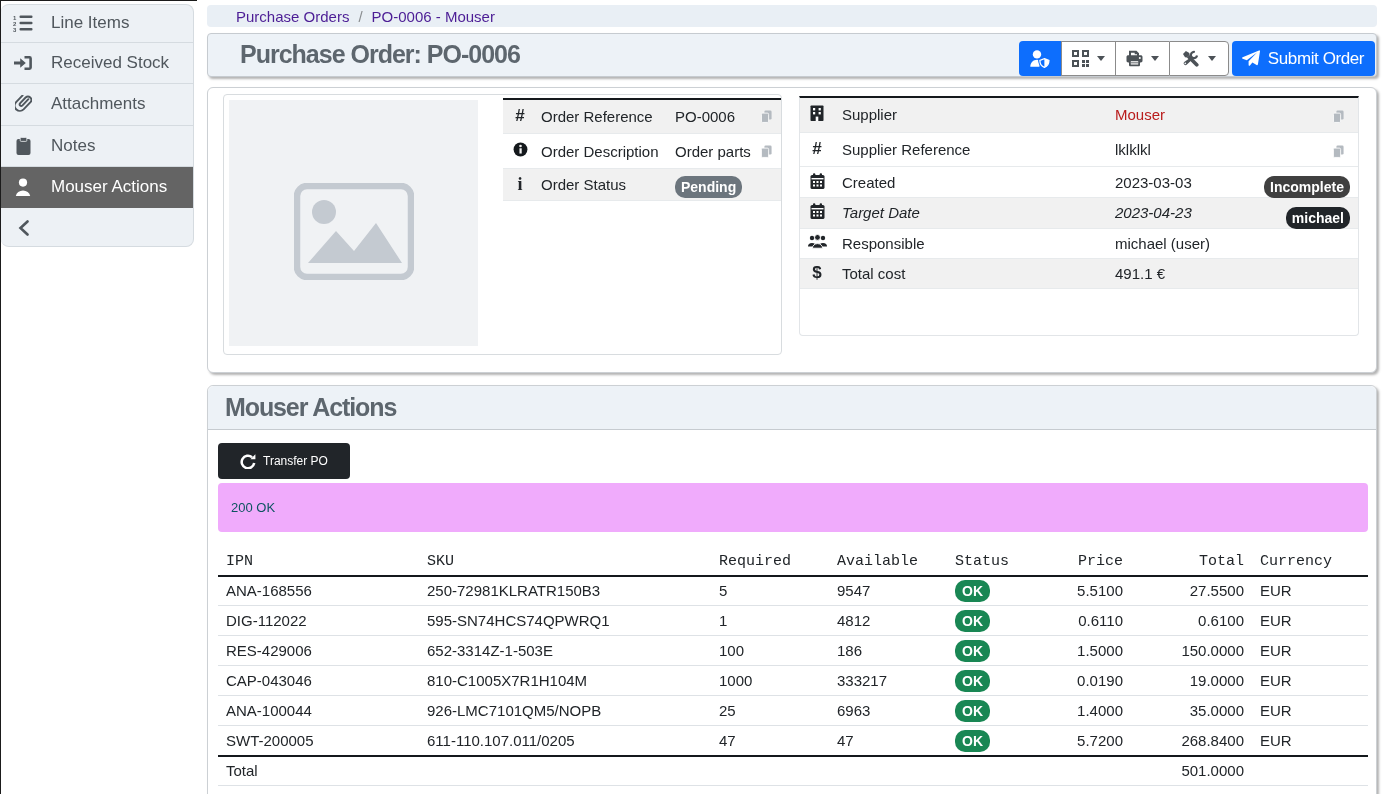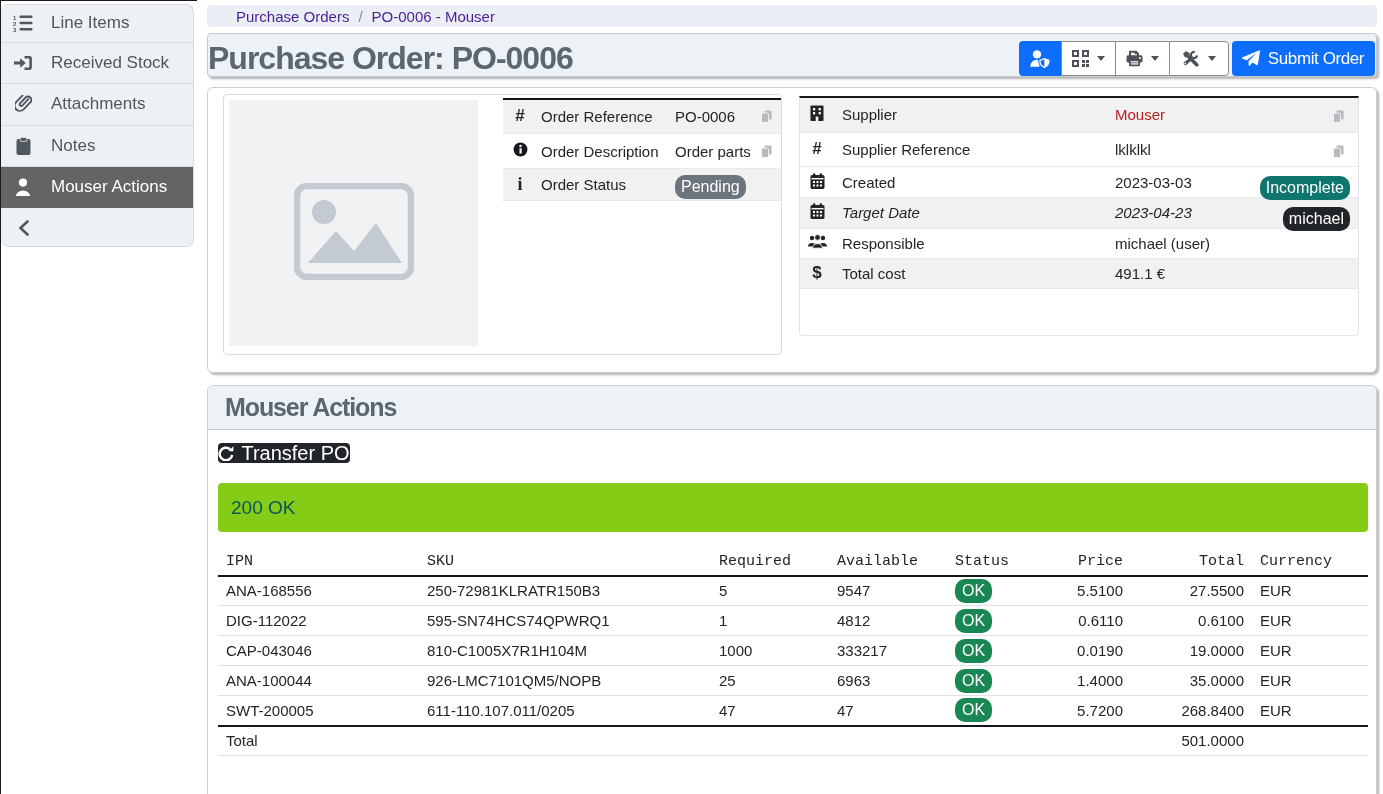--- a/index.html
+++ b/index.html
@@ -25,21 +25,21 @@
 
 
 #crumbbar { left:207px; top:5px; width:1170px; height:22px; background:#e9eff5;
   border-radius:4px; display:flex; align-items:center; padding-left:29px; font-size:15px; }
 #crumbbar a { color:#4c1d95; text-decoration:none; }
 #crumbbar .sep { color:#8a8d90; margin:0 9px; }
 
 
 #hpanel { left:207px; top:33px; width:1170px; height:44px; background:#edf2f7;
   border:1px solid #c6cbd0; border-radius:4px; box-shadow:2px 2px 2.5px rgba(0,0,0,.3); }
-#htitle { position:absolute; left:0; top:6px; font-size:32px; font-weight:700; letter-spacing:-1px; color:#5d666e; }
+#htitle { position:absolute; left:32px; top:6px; font-size:25px; font-weight:700; letter-spacing:-1px; color:#5d666e; }
 .btnrow { position:absolute; top:7px; height:35px; display:flex; }
 .btn { height:35px; display:flex; align-items:center; justify-content:center; }
 .btn-blue { background:#0d6efd; color:#fff; }
 .btn-white { background:#fff; border:1px solid #8b8b8b; }
 #badmin { width:42px; border-radius:4px 0 0 4px; }
 #bqr,#bprint { width:54px; border-right:none; }
 #btools { width:60px; border-radius:0 4px 4px 0; }
 .caret { width:0; height:0; border-left:4.5px solid transparent; border-right:4.5px solid transparent;
   border-top:5px solid #4c5257; margin-left:8px; }
 #bsubmit { position:absolute; left:1023.5px; top:7px; width:143px; height:35px; background:#0d6efd;
@@ -76,41 +76,41 @@
 #rtable td { padding:0 8px; }
 #rtable tr:nth-child(1) td { height:34px; }
 #rtable tr:nth-child(2) td { height:34.5px; }
 #rtable tr:nth-child(3) td { height:31px; }
 #rtable tr:nth-child(4) td { height:30.5px;font-style:italic; }
 #rtable tr:nth-child(5) td { height:30px; }
 #rtable tr:nth-child(6) td { height:30px; }
 #rtable tr:nth-child(7) td { height:29.5px; }
 #rtable a { color:#b91c1c; text-decoration:none; }
 
-.badge { display:inline-block; border-radius:10px; color:#fff; font-weight:normal;
-  font-size:16px; padding:4px 6px; line-height:1; }
+.badge { display:inline-block; border-radius:10px; color:#fff; font-weight:bold;
+  font-size:14px; padding:4px 6px; line-height:1; }
 .bg-green { padding:4px 7px; }
 .bg-gray { background:#6c757d; }
-.bg-red { background:#0f766e; }
+.bg-red { background:#404040; }
 .bg-dark { background:#212529; }
 .bg-green { background:#198754; }
 
 
 #apanel { left:207px; top:385px; width:1170px; height:420px; background:#fff;
   border:1px solid #ccd0d4; border-radius:6px 6px 0 0; box-shadow:2px 2px 2.5px rgba(0,0,0,.3); }
 #ahead { height:44px; background:#edf2f7; border-bottom:1px solid #c6cbd0;
   border-radius:6px 6px 0 0; display:flex; align-items:center; padding-left:17px;
   font-size:25px; font-weight:700; letter-spacing:-1.1px; color:#5d666e; }
-#transferbtn { position:absolute; left:10px; top:57px; width:132px; height:20px;
+#transferbtn { position:absolute; left:10px; top:57px; width:132px; height:36px;
   background:#212529; color:#fff; border-radius:4px; display:flex; align-items:center;
-  justify-content:center; font-size:20px; }
+  justify-content:center; font-size:12px; }
 #transferbtn svg { margin-right:7px; }
 #alertbox { position:absolute; left:10px; top:97px; width:1150px; height:49px;
-  background:#84cc16; border-radius:4px; display:flex; align-items:center;
-  padding-left:13px; color:#0c5460; font-size:19px; }
+  background:#f0abfc; border-radius:4px; display:flex; align-items:center;
+  padding-left:13px; color:#0c5460; font-size:13px; }
 
 #linetable { position:absolute; left:10px; top:162px; width:1150px; border-collapse:collapse;
   font-size:15px; table-layout:fixed; }
 #linetable th { text-align:left; font-weight:400; padding:4px 8px; height:27.5px;
   border-bottom:2px solid #14181c;font-family:Liberation Mono, monospace; }
 #linetable td { padding:0 8px; height:30.05px; border-bottom:1px solid #dee2e6; }
 #linetable .rt { text-align:right; }
 #linetable tr.lastrow td { border-bottom:2px solid #14181c; }
 #linetable tr.totrow td { height:29.3px; }
 </style>
@@ -422,20 +422,30 @@
             <td>DIG-112022</td>
             <td>595-SN74HCS74QPWRQ1</td>
             <td>1</td>
             <td>4812</td>
             <td><span class="badge bg-green">OK</span></td>
             <td class="rt">0.6110</td>
             <td class="rt">0.6100</td>
             <td>EUR</td>
           </tr>
     <tr>
+            <td>RES-429006</td>
+            <td>652-3314Z-1-503E</td>
+            <td>100</td>
+            <td>186</td>
+            <td><span class="badge bg-green">OK</span></td>
+            <td class="rt">1.5000</td>
+            <td class="rt">150.0000</td>
+            <td>EUR</td>
+          </tr>
+    <tr>
             <td>CAP-043046</td>
             <td>810-C1005X7R1H104M</td>
             <td>1000</td>
             <td>333217</td>
             <td><span class="badge bg-green">OK</span></td>
             <td class="rt">0.0190</td>
             <td class="rt">19.0000</td>
             <td>EUR</td>
           </tr>
     <tr>

